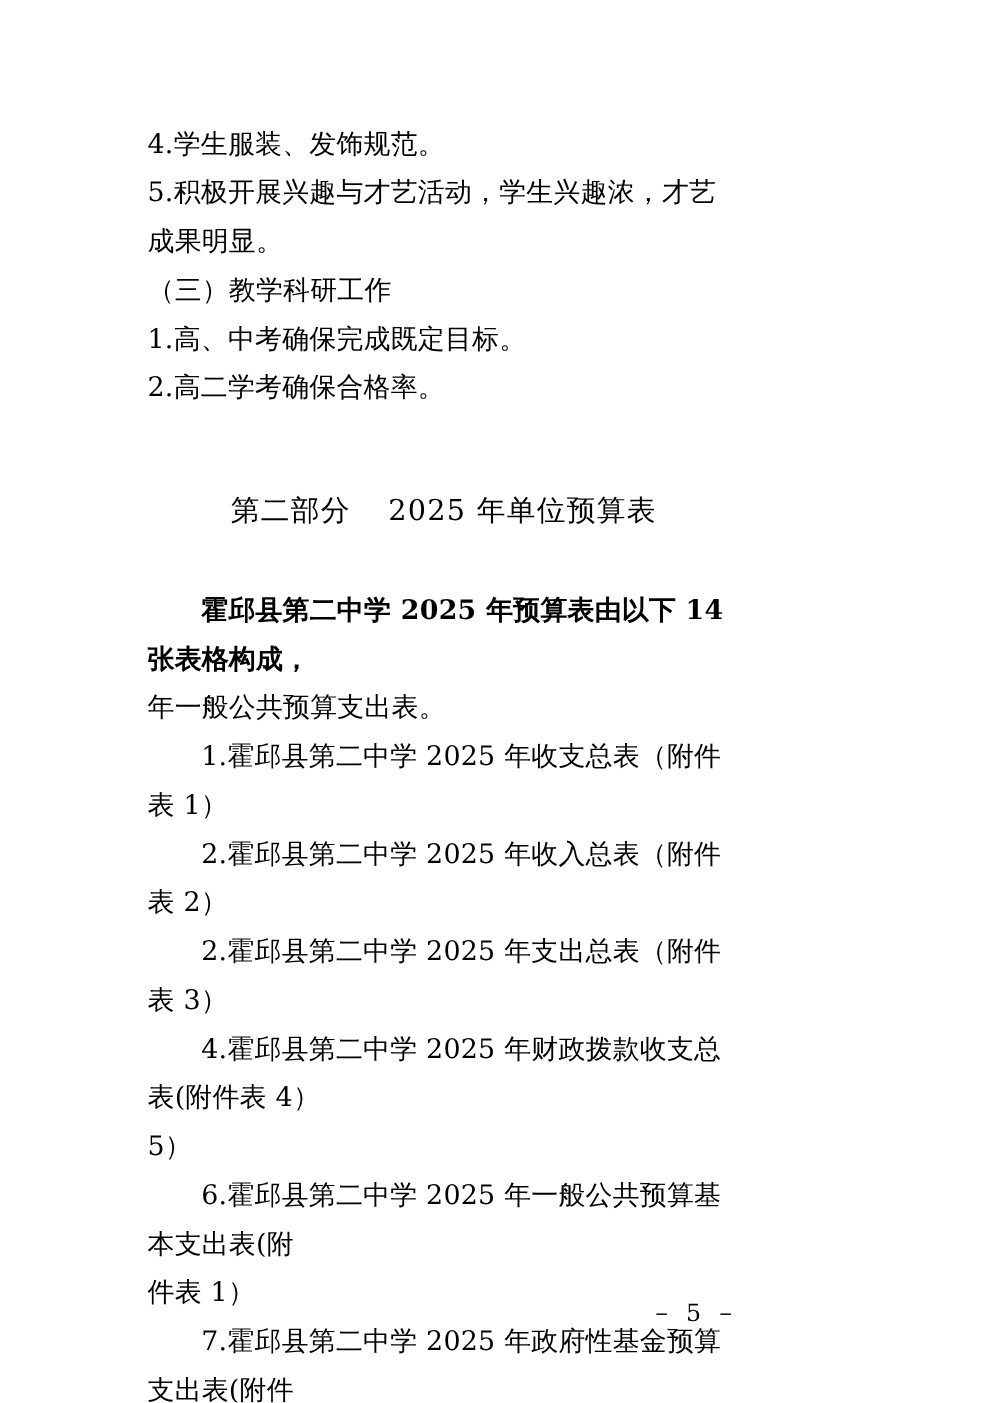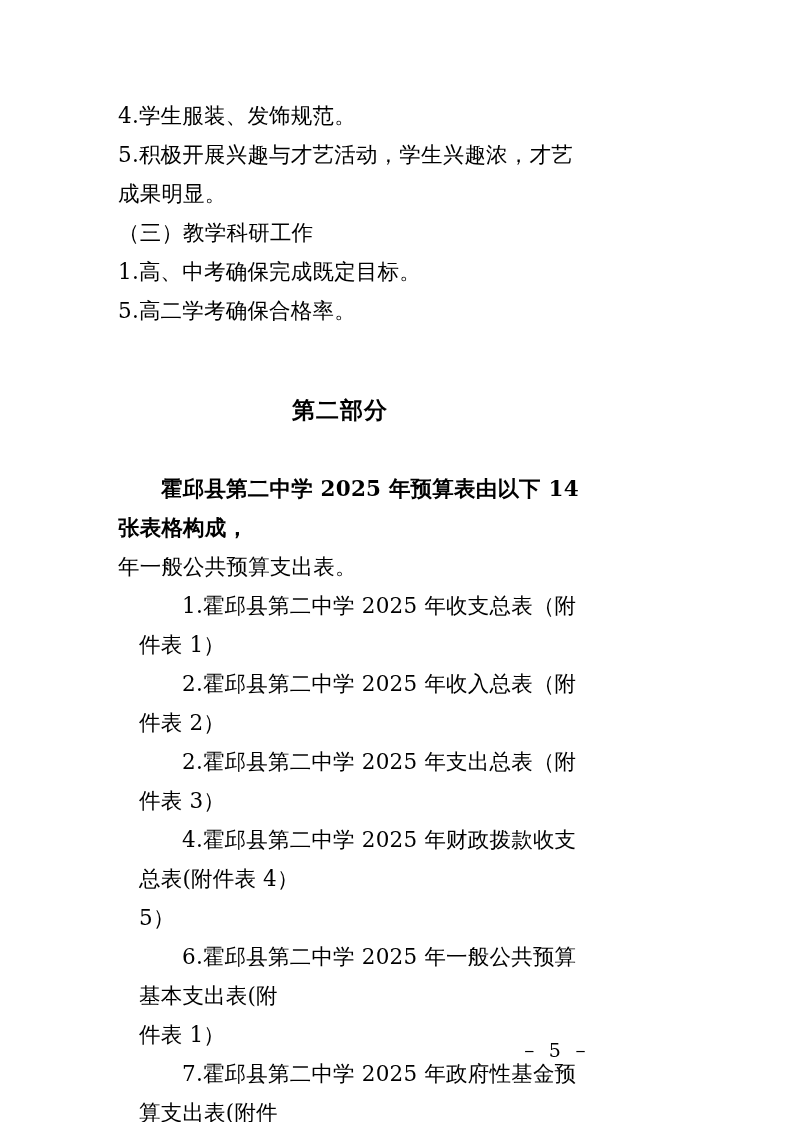--- a/index.html
+++ b/index.html
@@ -34,30 +34,29 @@
   }
   .indent-1 {
     text-indent: 0;
   }
   .indent-first {
     text-indent: 43px;
     font-weight: bold;
   }
   .section-title {
     text-align: left;
-    font-weight: bold;
+    font-weight: normal;
     font-size: 23px;
     letter-spacing: 1px;
     margin: 0;
   }
   .spacer-lg { height: 60px; }
   .spacer-md { height: 40px; }
   .list-block .para {
     text-indent: 43px;
-    margin-left: 21px;
   }
   .list-block .para.cont {
     text-indent: 0;
   }
   .page-number {
     position: absolute;
     right: 118px;
     bottom: 58px;
     font-size: 19px;
     letter-spacing: 2px;
@@ -74,28 +73,29 @@
 <body>
 
 <div class="page">
   <div class="doc-body">
 
     <div>
       <p class="para indent-1">4.学生服装、发饰规范。</p>
       <p class="para indent-1">5.积极开展兴趣与才艺活动，学生兴趣浓，才艺成果明显。</p>
       <p class="para indent-1">（三）教学科研工作</p>
       <p class="para indent-1">1.高、中考确保完成既定目标。</p>
-      <p class="para indent-1">5.高二学考确保合格率。</p>
+      <p class="para indent-1">2.高二学考确保合格率。</p>
     </div>
 
     <div class="spacer-lg"></div>
 
     <div class="title-row">
       <span class="section-title">第二部分</span>
       <span class="title-gap"></span>
+      <span class="section-title">2025 年单位预算表</span>
     </div>
 
     <div class="spacer-md"></div>
 
     <div>
       <p class="para indent-first">霍邱县第二中学 2025 年预算表由以下 14 张表格构成，</p>
       <p class="para">年一般公共预算支出表。</p>
     </div>
 
     <div class="list-block">

